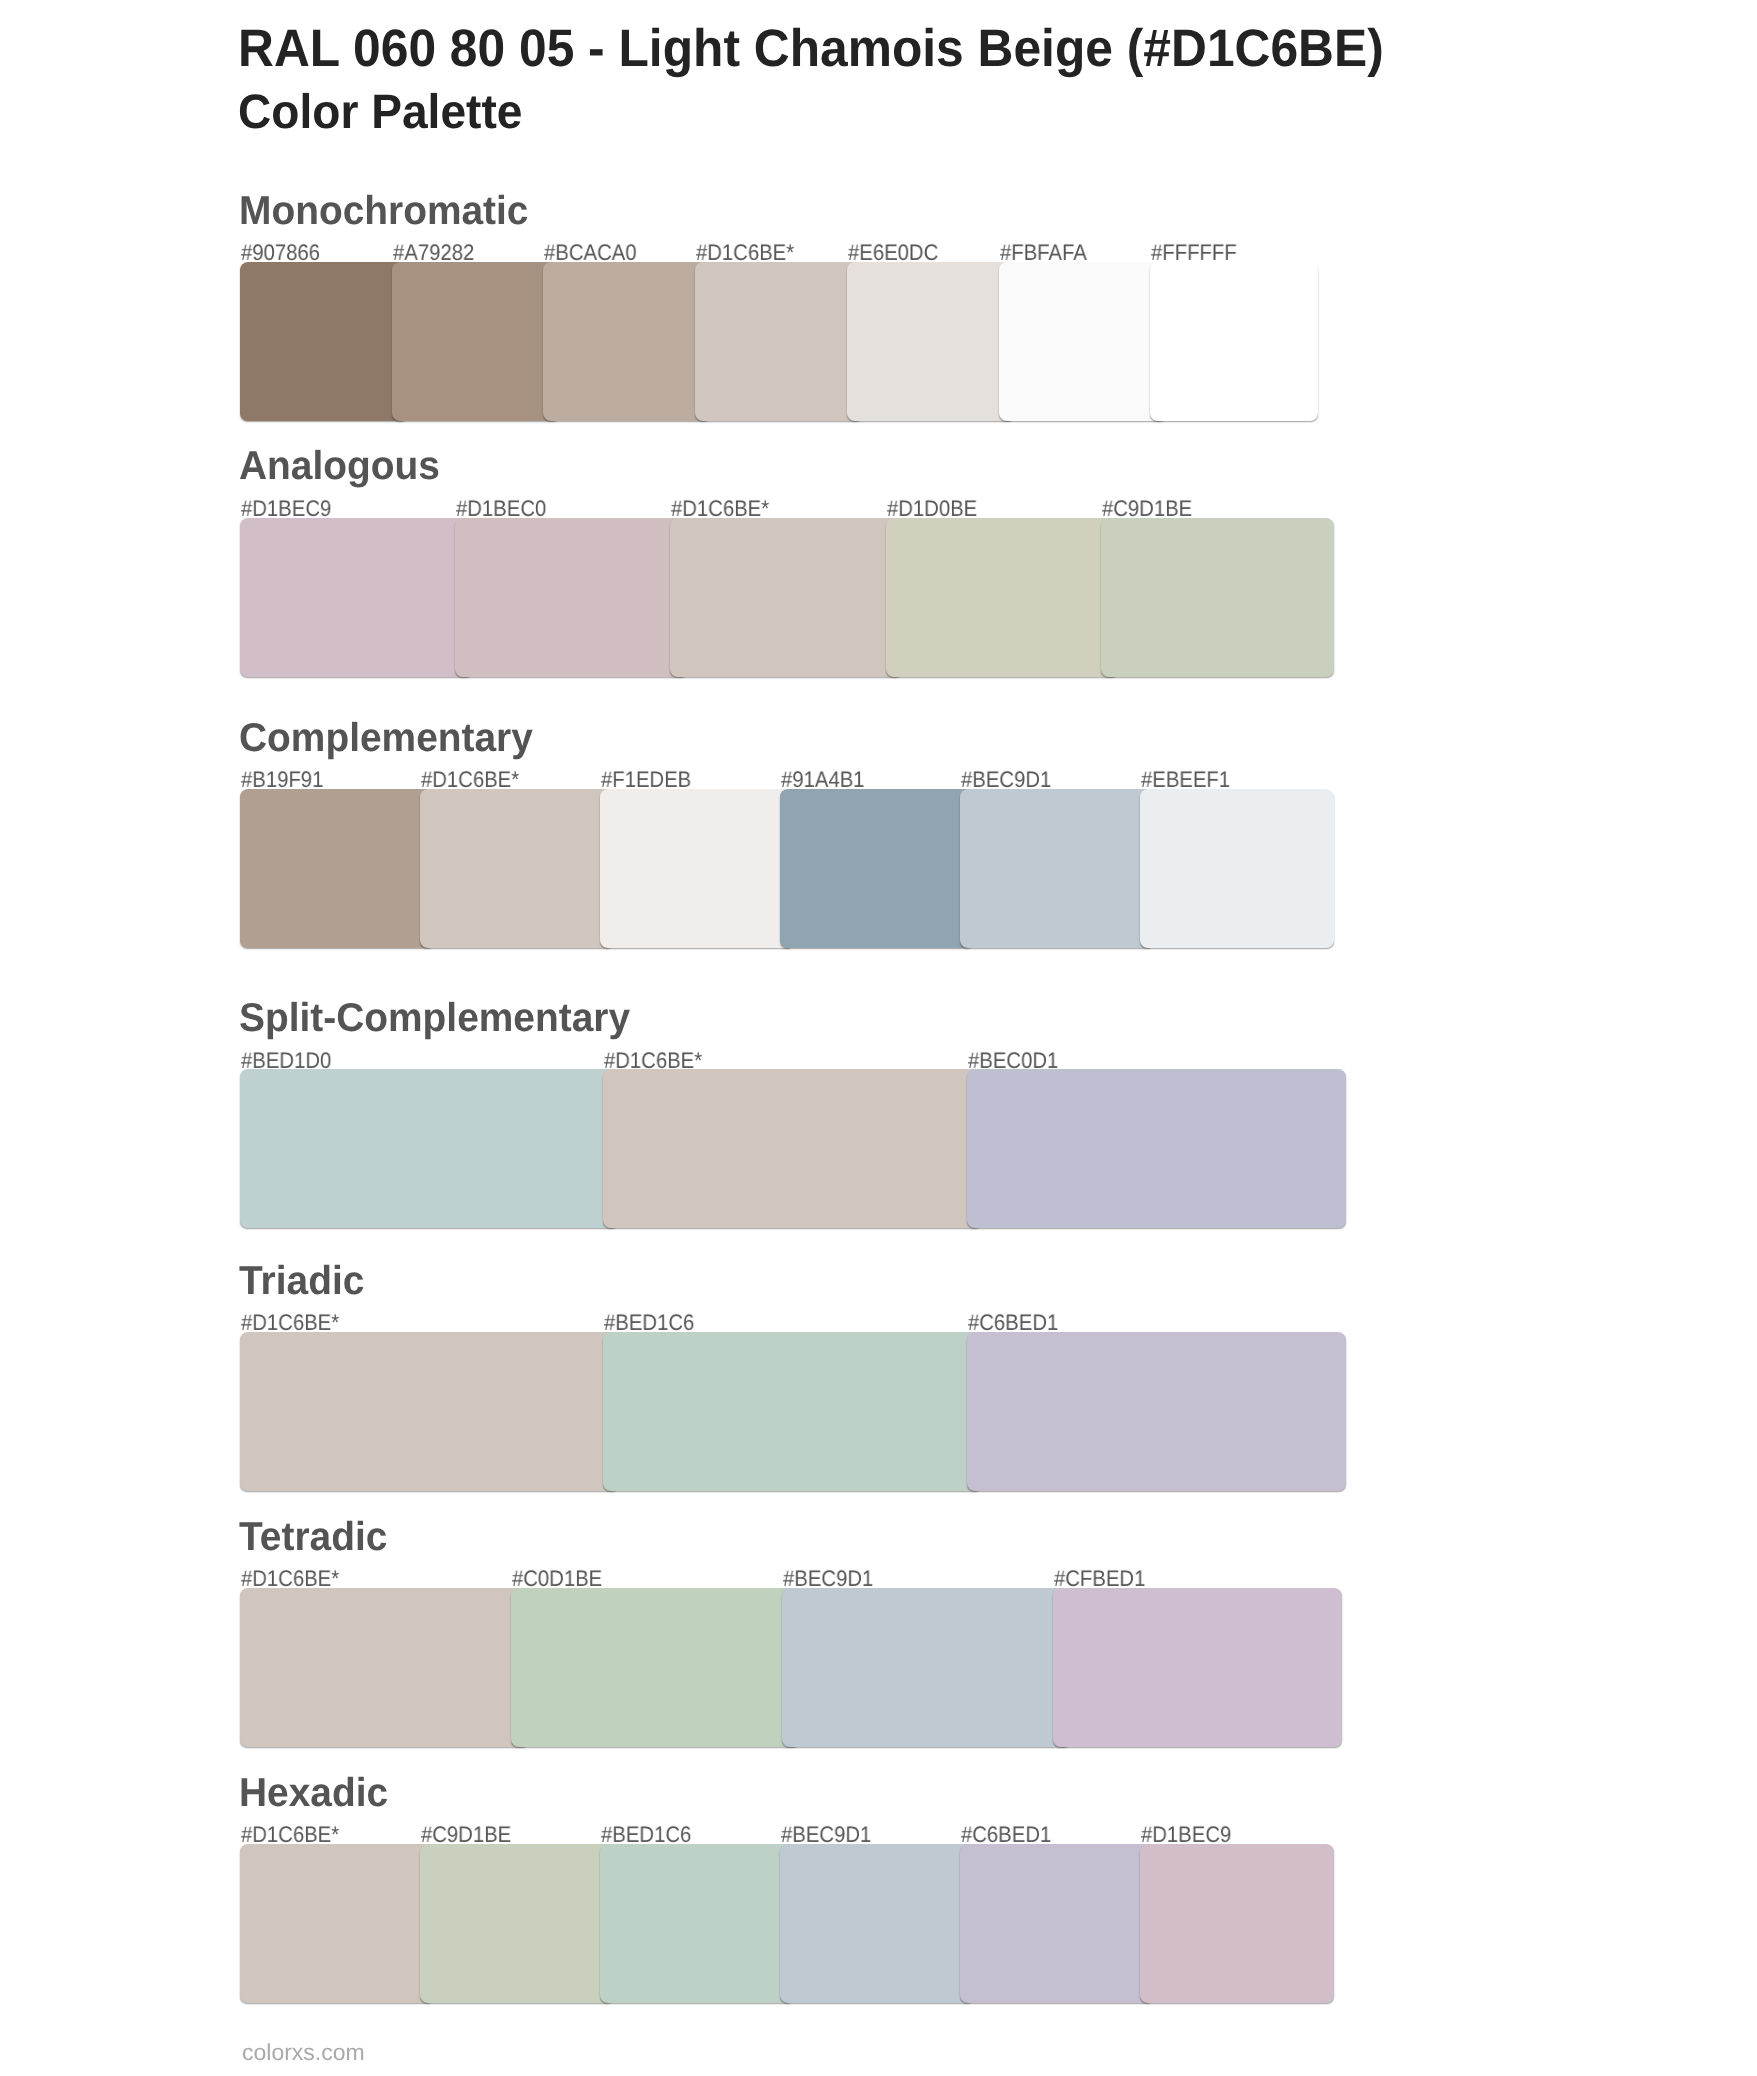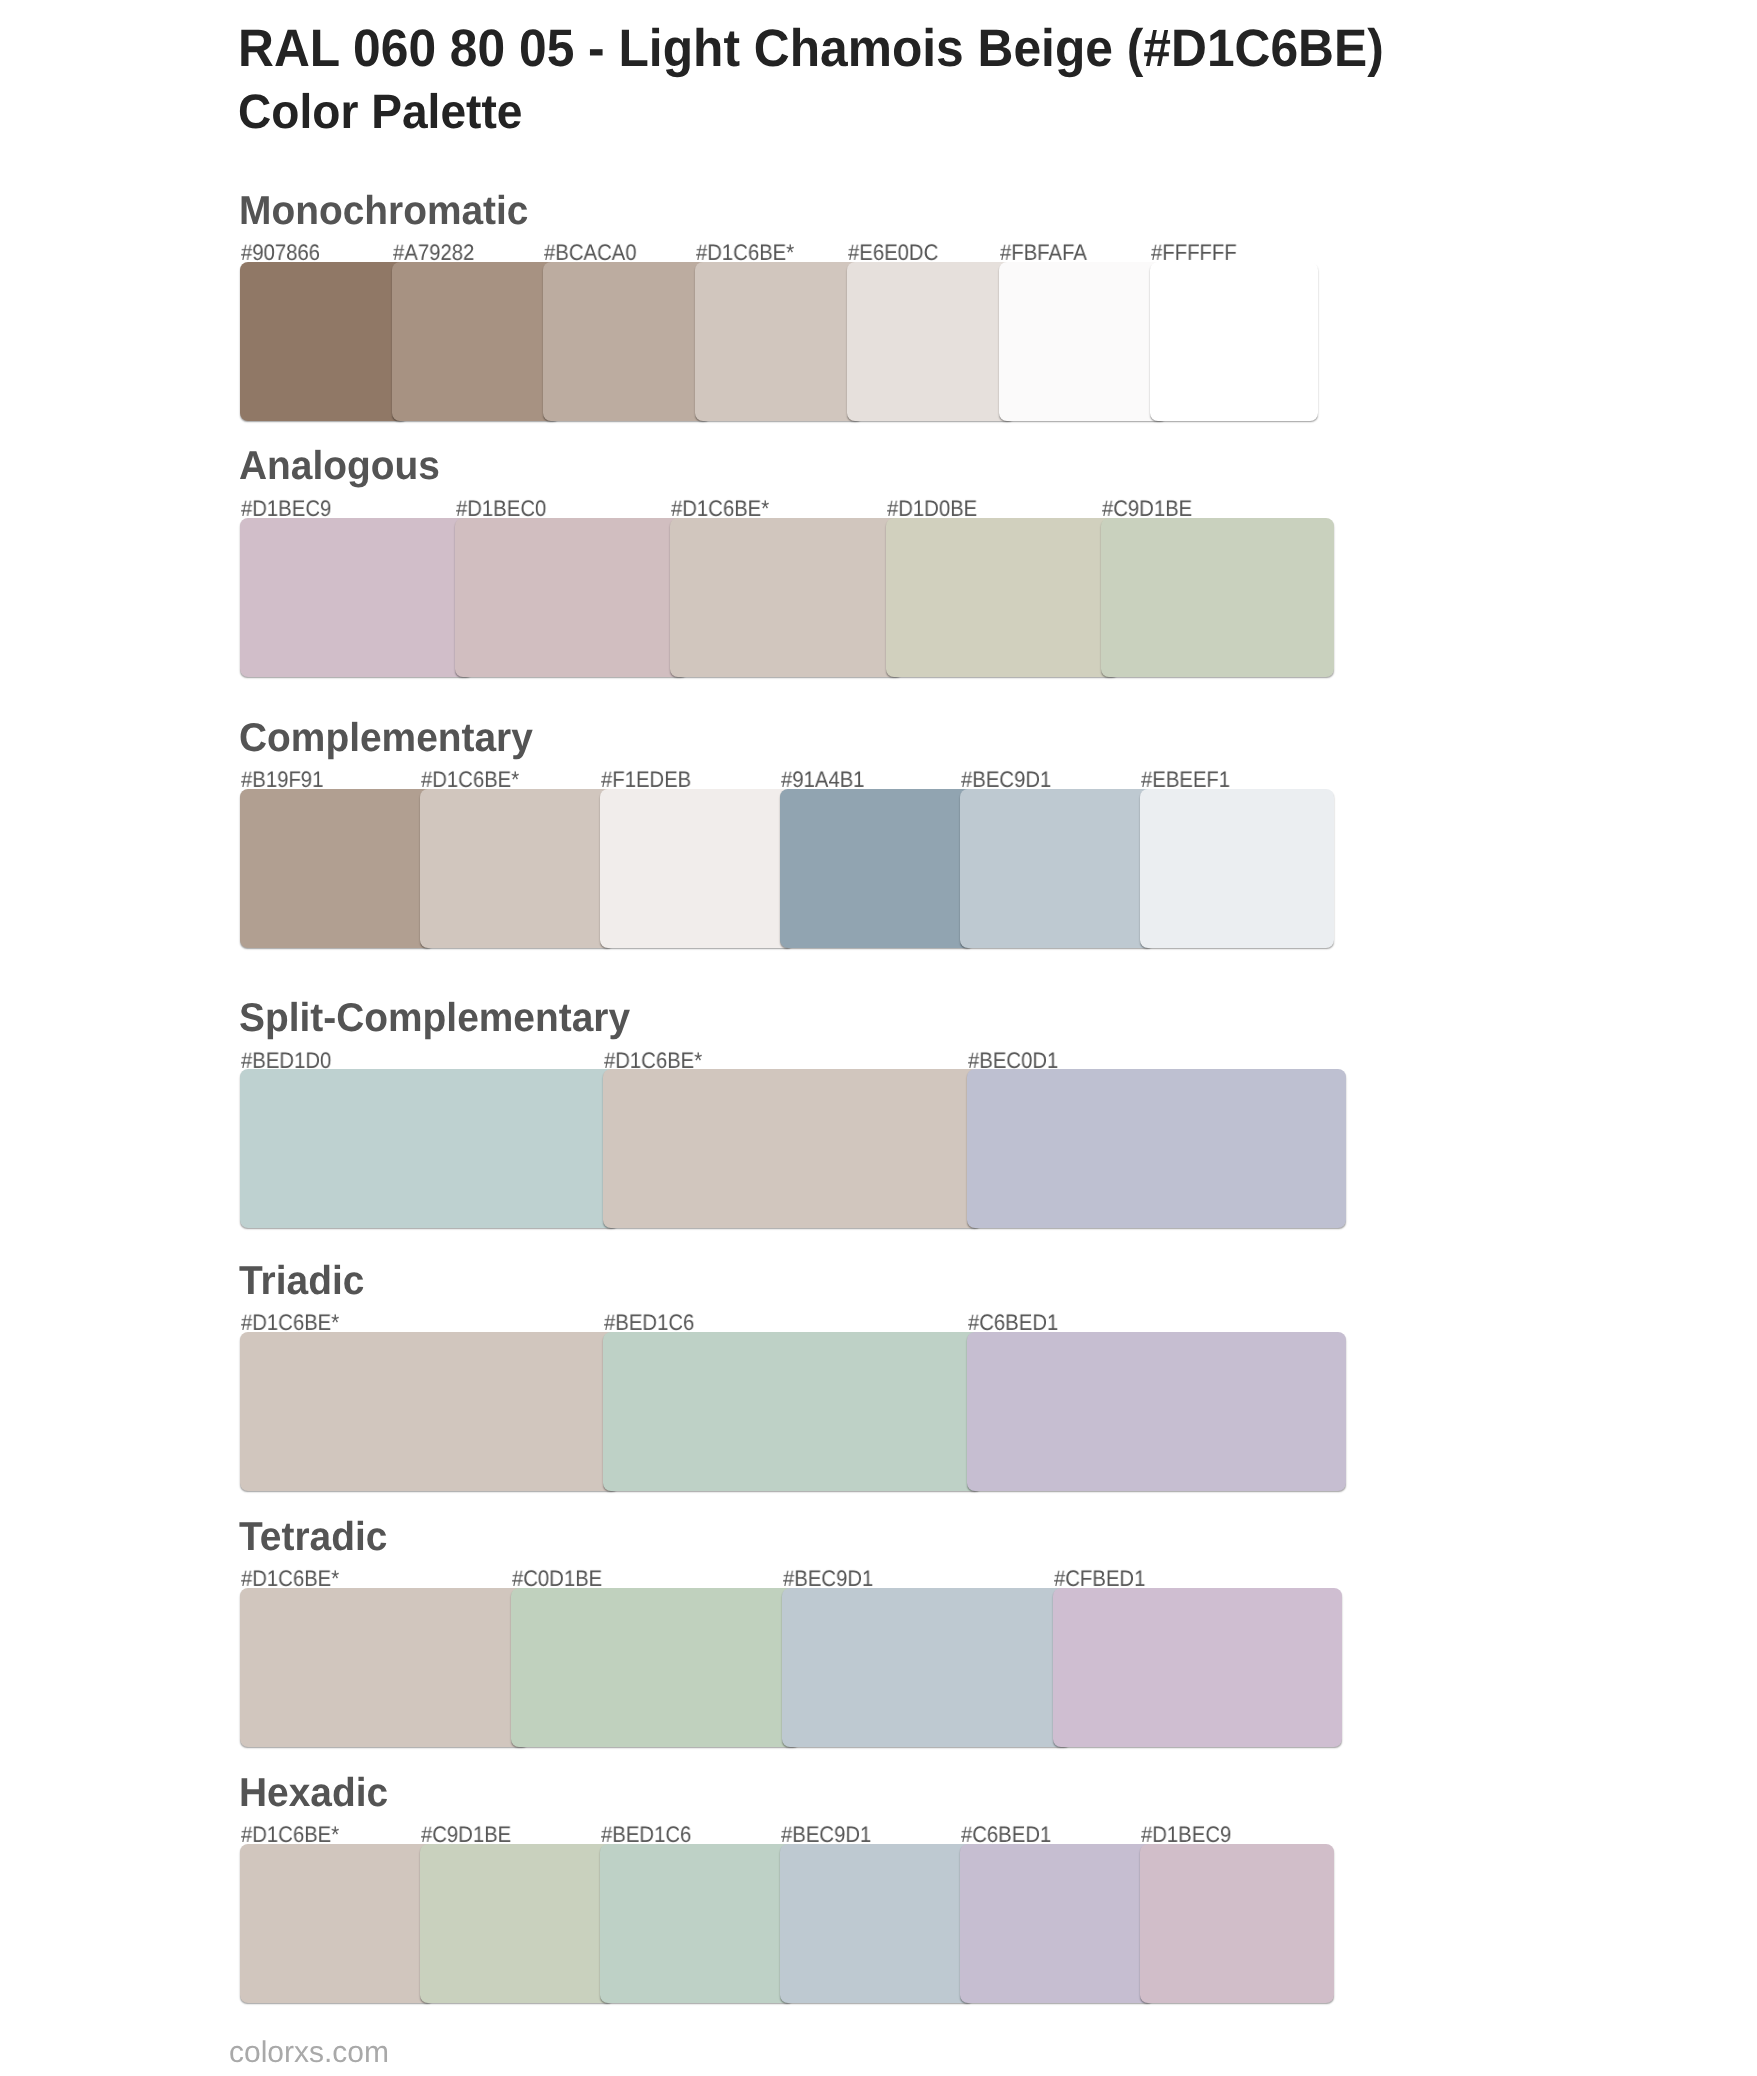--- a/index.html
+++ b/index.html
@@ -6,21 +6,21 @@
   body{width:1757px;height:2077px;font-family:"Liberation Sans",sans-serif;-webkit-font-smoothing:antialiased;text-rendering:geometricPrecision;}
   .page{position:relative;width:1757px;height:2077px;overflow:hidden;background:#ffffff;}
   .title{position:absolute;left:238px;top:22px;margin:0;font-size:50px;line-height:50px;font-weight:700;color:#232323;white-space:nowrap;transform-origin:0 0;transform:scale(0.9944,1.0550);}
   .subtitle{position:absolute;left:238px;top:87px;margin:0;font-size:46px;line-height:46px;font-weight:700;color:#232323;white-space:nowrap;transform-origin:0 0;transform:scale(1.0023,1.0525);}
   .section{position:absolute;left:240px;}
   .sec-name{position:absolute;left:-0.6px;top:0;margin:0;font-size:38px;line-height:38px;font-weight:700;color:#545454;white-space:nowrap;transform-origin:0 0;transform:scale(1.0232,1.0598);}
   .labels{position:absolute;left:0;height:21.6px;}
   .lbl{position:absolute;display:block;will-change:transform;top:0;font-size:21.6px;line-height:21.6px;color:#545454;white-space:nowrap;transform-origin:0 0;transform:scale(0.9400,1.0390);opacity:0.999;}
   .swrow{position:absolute;left:0;height:159px;}
   .sw{position:absolute;top:0;height:159px;border-radius:8px;box-shadow:0 1.6px 1.6px -0.8px rgba(0,0,0,0.38);}
-  .footer{position:absolute;will-change:transform;left:229px;top:2041px;font-size:30px;line-height:23px;color:#a9a9a9;white-space:nowrap;}
+  .footer{position:absolute;will-change:transform;left:242px;top:2041px;font-size:23px;line-height:23px;color:#a9a9a9;white-space:nowrap;}
 .sec0{top:191px;}
 .sec0 .swrow{top:71px;}
 .sec0 .labels{top:50px;}
 .sec0 .s0{left:0px;width:168px;z-index:10;}
 .sec0 .l0{left:0.8px;}
 .sec0 .s1{left:152px;width:168px;z-index:11;}
 .sec0 .l1{left:153px;}
 .sec0 .s2{left:303px;width:168px;z-index:12;}
 .sec0 .l2{left:304px;}
 .sec0 .s3{left:455px;width:168px;z-index:13;}

